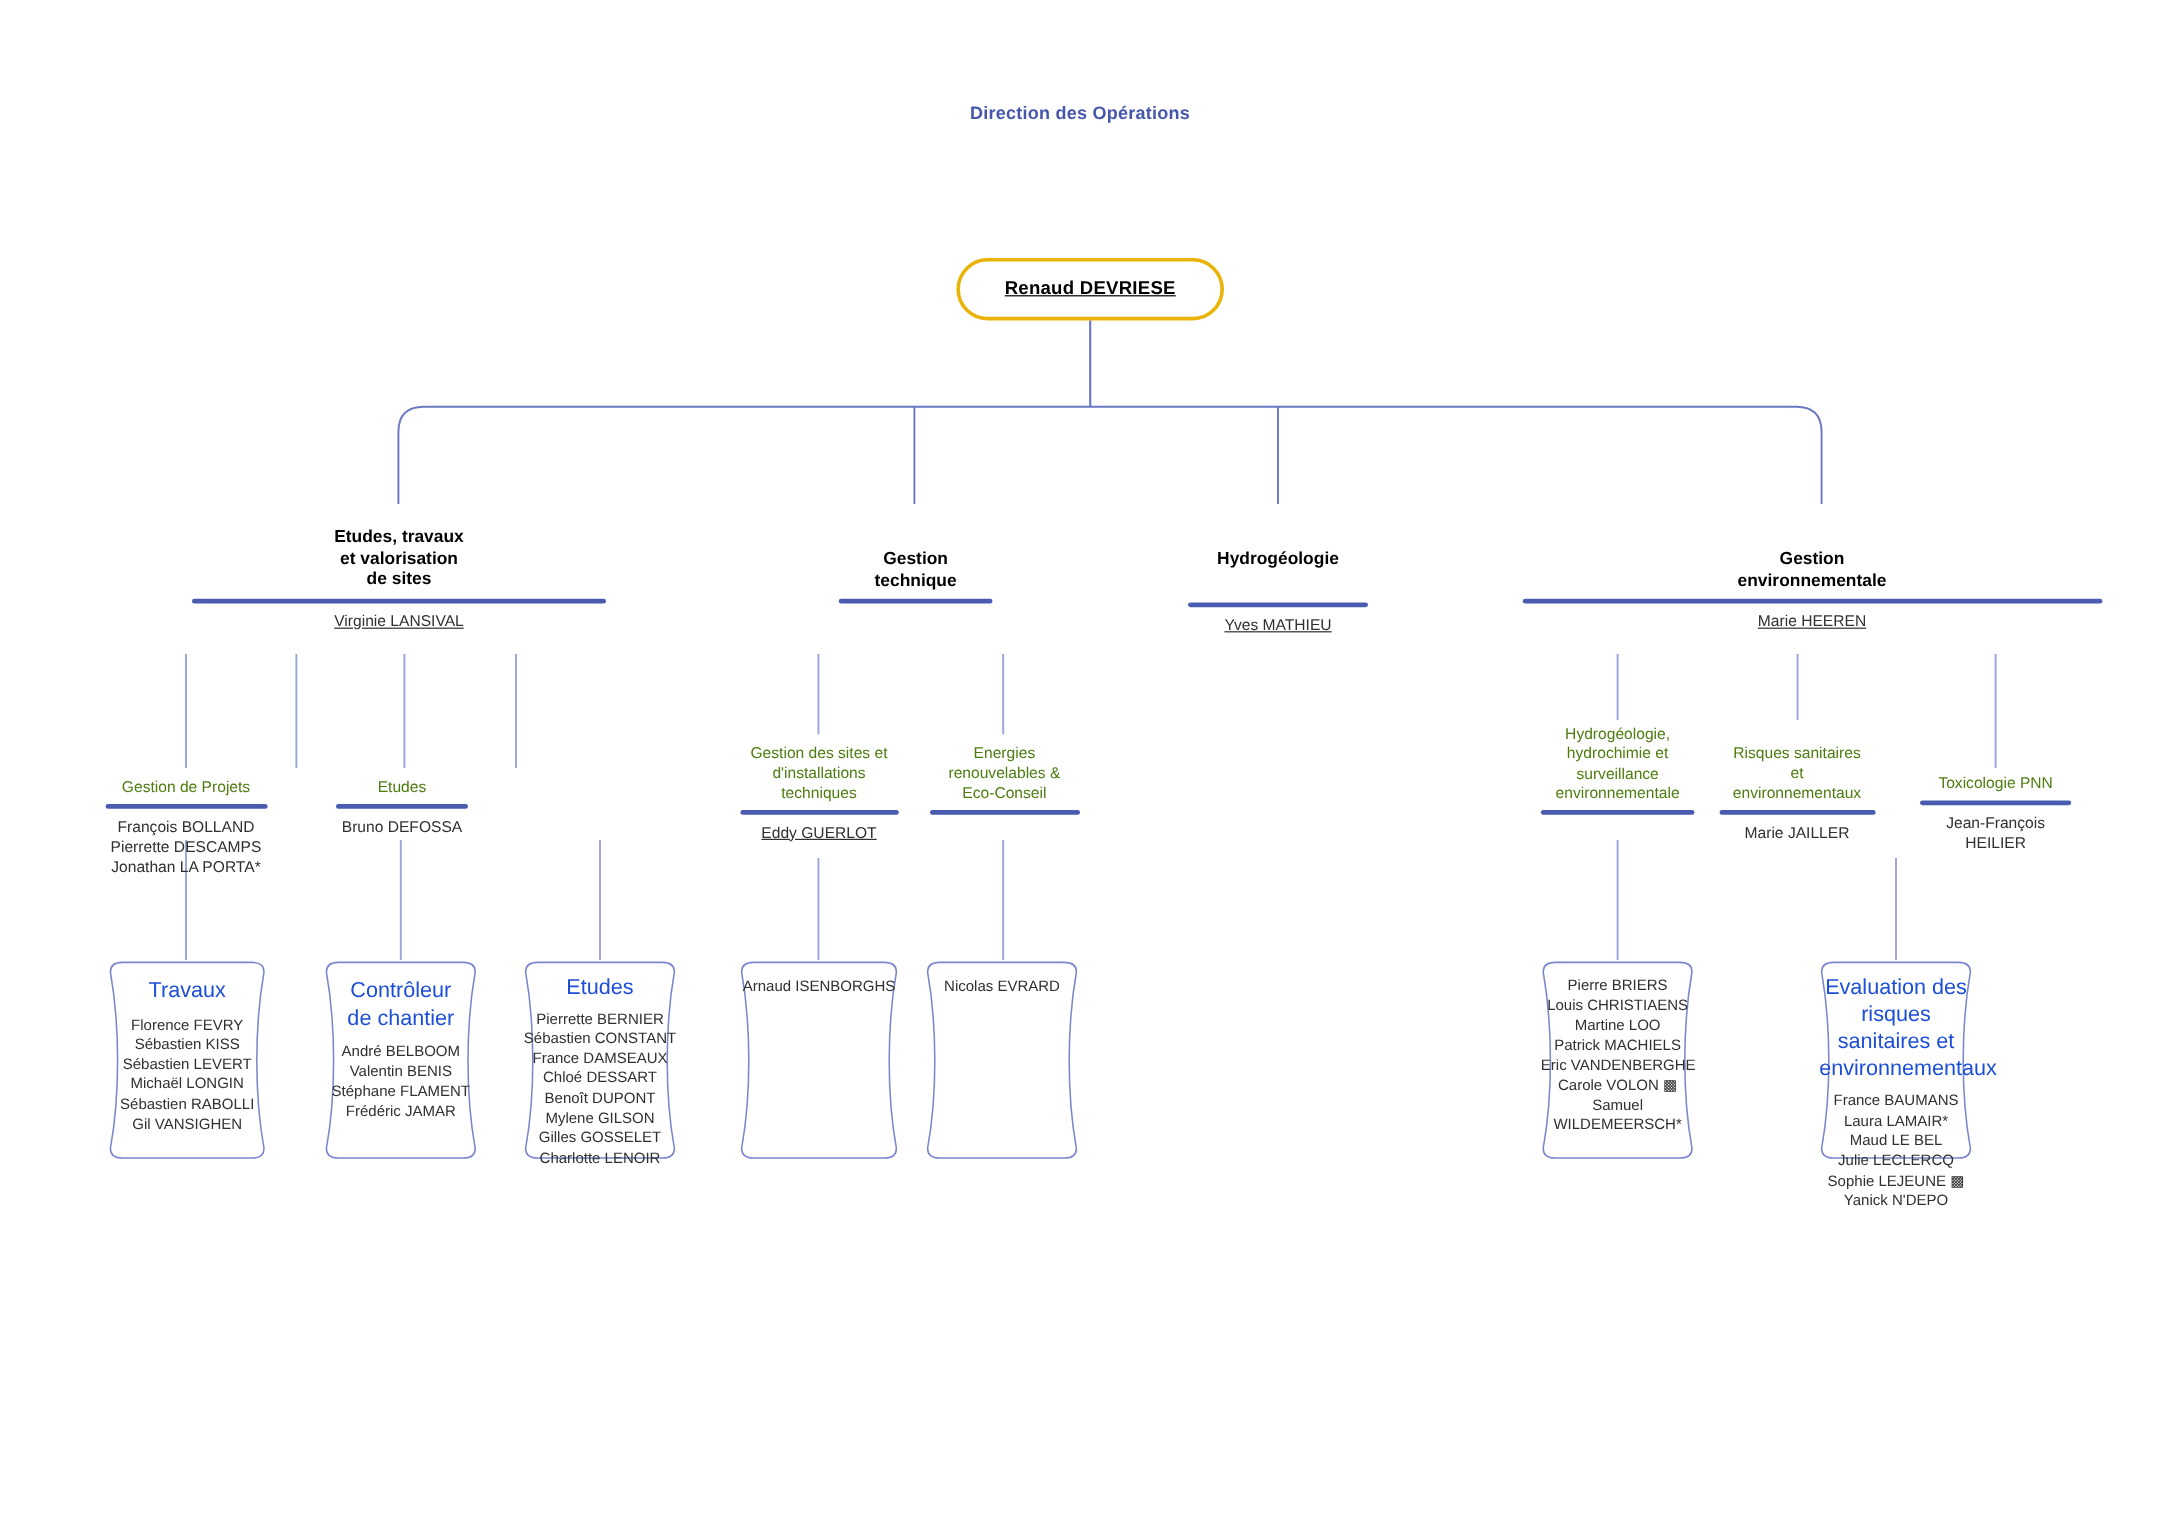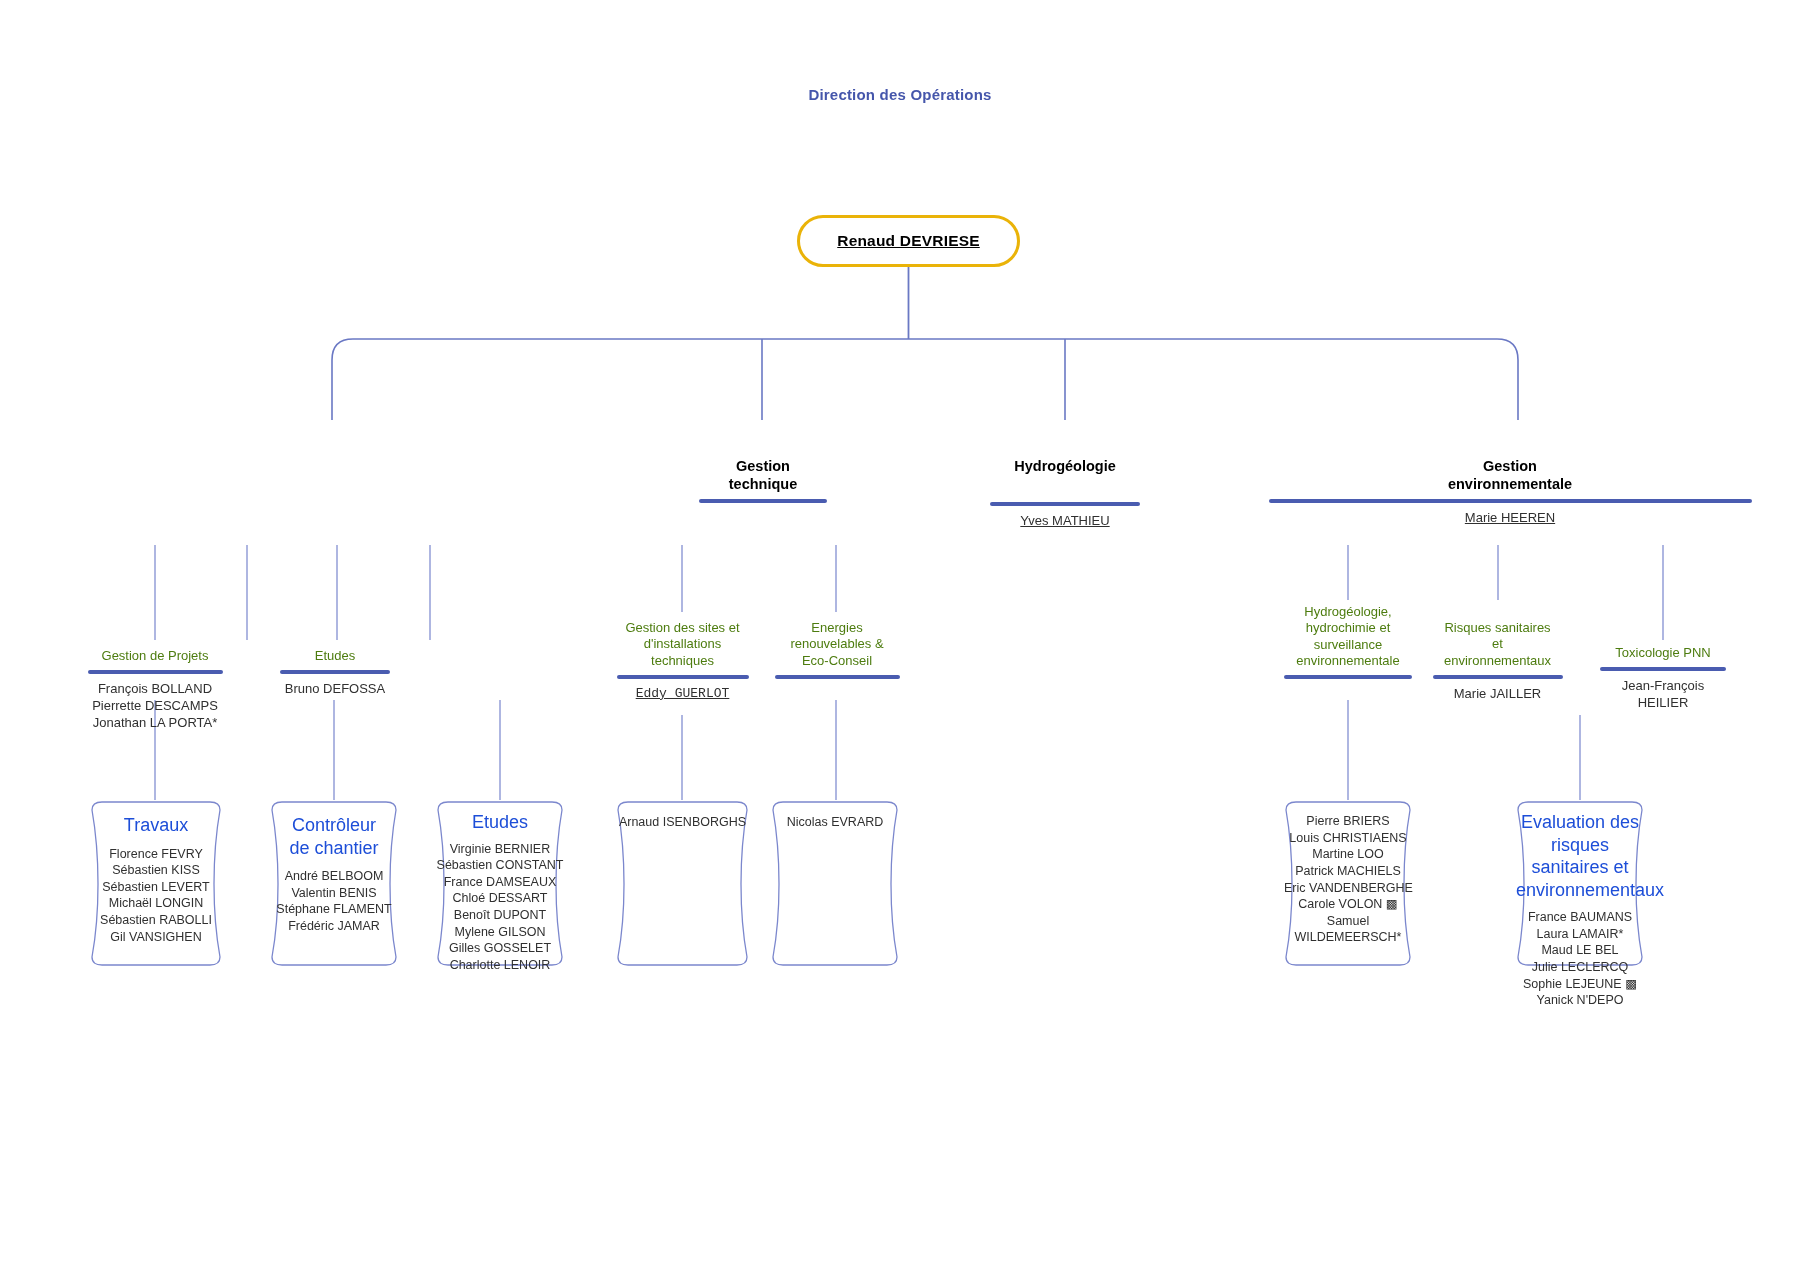--- a/index.html
+++ b/index.html
@@ -104,21 +104,21 @@
     line-height: 1.25;
     white-space: pre-line;
   }
   .unit-lead {
     font-size: 13px;
     color: #303030;
     margin-top: 7px;
     line-height: 1.25;
     white-space: pre-line;
   }
-  .unit-lead.underlined { text-decoration: underline; font-family: Liberation Mono, monospace; }
+  .unit-lead.underlined { text-decoration: underline; }
   .unit-names {
     font-size: 13px;
     color: #303030;
     margin-top: 7px;
     line-height: 1.3;
   }
   .unit-names div { white-space: nowrap; }
 
   
   .team-box {
@@ -198,20 +198,27 @@
 
       <path d="M1348,700 L1348,800"></path>
       <path d="M1580,715 L1580,800"></path>
     </g>
   </svg>
 
   <div class="root-node">
     <span class="root-node-label">Renaud DEVRIESE</span>
   </div>
 
+  <div class="dept" style="left:155px; top:440px; width:355px;">
+    <div class="dept-title">Etudes, travaux
+et valorisation
+de sites</div>
+    <div class="rule" style="width:345px;"></div>
+    <div class="dept-lead">Virginie LANSIVAL</div>
+  </div>
 
   <div class="dept" style="left:648px; top:458px; width:230px;">
     <div class="dept-title">Gestion
 technique</div>
     <div class="rule" style="width:128px;"></div>
     <div class="dept-lead"></div>
   </div>
 
   <div class="dept" style="left:960px; top:458px; width:210px;">
     <div class="dept-title">Hydrogéologie</div>
@@ -317,21 +324,21 @@
     </div>
   </div>
 
   <div class="team-box" style="left:430px; top:800px; width:140px; height:167px;">
     <svg class="box-shape" viewBox="0 0 140 167" preserveAspectRatio="none">
       <path d="M8,10 Q8,2 18,2 L122,2 Q132,2 132,10 Q126,44 126,84 Q126,124 132,157 Q132,165 122,165 L18,165 Q8,165 8,157 Q14,124 14,84 Q14,44 8,10 Z" fill="#ffffff" stroke="#7b87cd" stroke-width="1.3"></path>
     </svg>
     <div class="box-inner" style="padding-top:11px;">
       <div class="box-title" style="margin-bottom:7px;">Etudes</div>
       <div class="box-names">
-        <div>Virginie BERNIER</div>
+        <div>Pierrette BERNIER</div>
         <div>Sébastien CONSTANT</div>
         <div>France DAMSEAUX</div>
         <div>Chloé DESSART</div>
         <div>Benoît DUPONT</div>
         <div>Mylene GILSON</div>
         <div>Gilles GOSSELET</div>
         <div>Charlotte LENOIR</div>
       </div>
     </div>
   </div>

